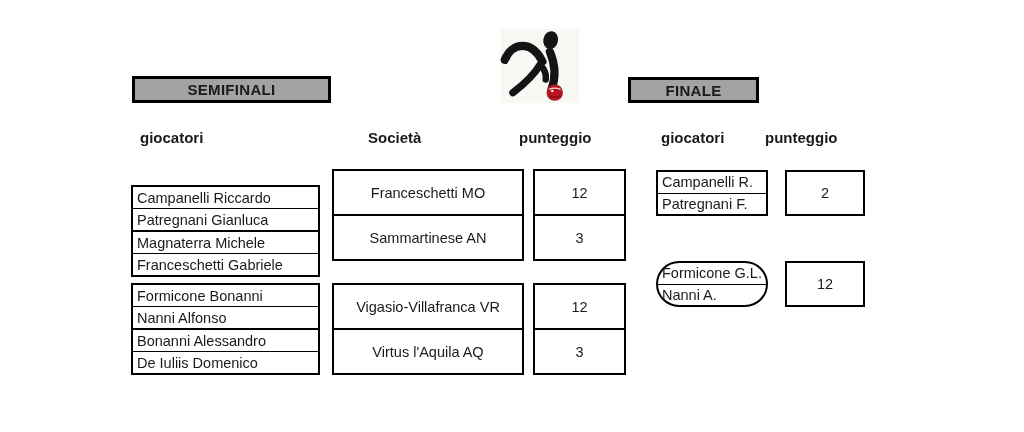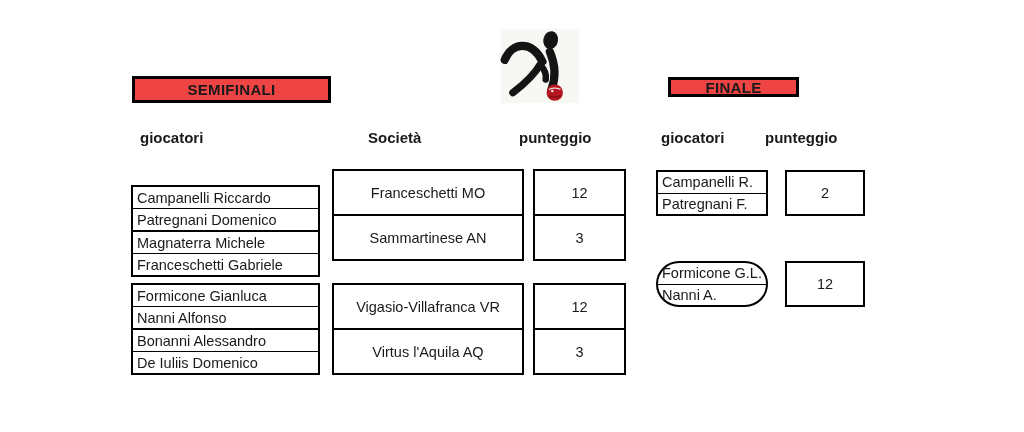--- a/index.html
+++ b/index.html
@@ -6,21 +6,21 @@
   html,body { width:1024px; height:432px; background:#ffffff; }
   body { font-family:"Liberation Sans", sans-serif; color:#1a1a1a; position:relative; overflow:hidden; }
 
   .abs { position:absolute; }
 
   
   .title-box {
     border:3px solid #000;
     display:flex; align-items:center; justify-content:center;
     font-weight:bold; font-size:15px; letter-spacing:0.3px;
-    background:#ef4444;
+    background:#a3a3a3;
   }
 
   
   .col-header {
     font-weight:bold; font-size:15px;
     text-align:left; height:19px; line-height:19px;
   }
 
   
   .cell-box { border:2px solid #000; background:#fff; display:flex; flex-direction:column; }
@@ -51,48 +51,48 @@
     <path d="M50 46 C 56 52, 58 58, 57 64" fill="none" stroke="#141414" stroke-width="8" stroke-linecap="round"></path>
 
     <circle cx="68" cy="80" r="10" fill="#b5161f"></circle>
     <path d="M61 76 q 7 -3 14 0" fill="none" stroke="#e9d8d4" stroke-width="1.6"></path>
     <path d="M61 84 q 7 3 14 0" fill="none" stroke="#7d0e14" stroke-width="1.6"></path>
     <circle cx="65" cy="78" r="1.6" fill="#efe6e2"></circle>
   </svg>
 </div>
 
 <div class="abs title-box" style="left:132px; top:76px; width:199px; height:27px;">SEMIFINALI</div>
-<div class="abs title-box" style="left:668px; top:77px; width:131px; height:20px;">FINALE</div>
+<div class="abs title-box" style="left:628px; top:77px; width:131px; height:26px;">FINALE</div>
 
 <div class="abs col-header" style="left:140px; top:128px; width:120px;">giocatori</div>
 <div class="abs col-header" style="left:368px; top:128px; width:120px;">Società</div>
 <div class="abs col-header" style="left:519px; top:128px; width:120px;">punteggio</div>
 <div class="abs col-header" style="left:661px; top:128px; width:120px;">giocatori</div>
 <div class="abs col-header" style="left:765px; top:128px; width:120px;">punteggio</div>
 
 <div class="abs" style="left:131px; top:169px; width:495px; height:92px;">
   <div class="abs cell-box" style="left:0; top:0; width:189px; height:92px;margin-top:16px;">
     <div class="row player-row">Campanelli Riccardo</div>
-    <div class="row player-row thin-top">Patregnani Domenico</div>
+    <div class="row player-row thin-top">Patregnani Gianluca</div>
     <div class="row player-row thick-top">Magnaterra Michele</div>
     <div class="row player-row thin-top">Franceschetti Gabriele</div>
   </div>
   <div class="abs cell-box" style="left:201px; top:0; width:192px; height:92px;">
     <div class="row center-row">Franceschetti MO</div>
     <div class="row center-row thick-top">Sammartinese AN</div>
   </div>
   <div class="abs cell-box" style="left:402px; top:0; width:93px; height:92px;">
     <div class="row center-row">12</div>
     <div class="row center-row thick-top">3</div>
   </div>
 </div>
 
 <div class="abs" style="left:131px; top:283px; width:495px; height:92px;">
   <div class="abs cell-box" style="left:0; top:0; width:189px; height:92px;">
-    <div class="row player-row">Formicone Gianluca</div>
+    <div class="row player-row">Formicone Bonanni</div>
     <div class="row player-row thin-top">Nanni Alfonso</div>
     <div class="row player-row thick-top">Bonanni Alessandro</div>
     <div class="row player-row thin-top">De Iuliis Domenico</div>
   </div>
   <div class="abs cell-box" style="left:201px; top:0; width:192px; height:92px;">
     <div class="row center-row">Vigasio-Villafranca VR</div>
     <div class="row center-row thick-top">Virtus l'Aquila AQ</div>
   </div>
   <div class="abs cell-box" style="left:402px; top:0; width:93px; height:92px;">
     <div class="row center-row">12</div>

